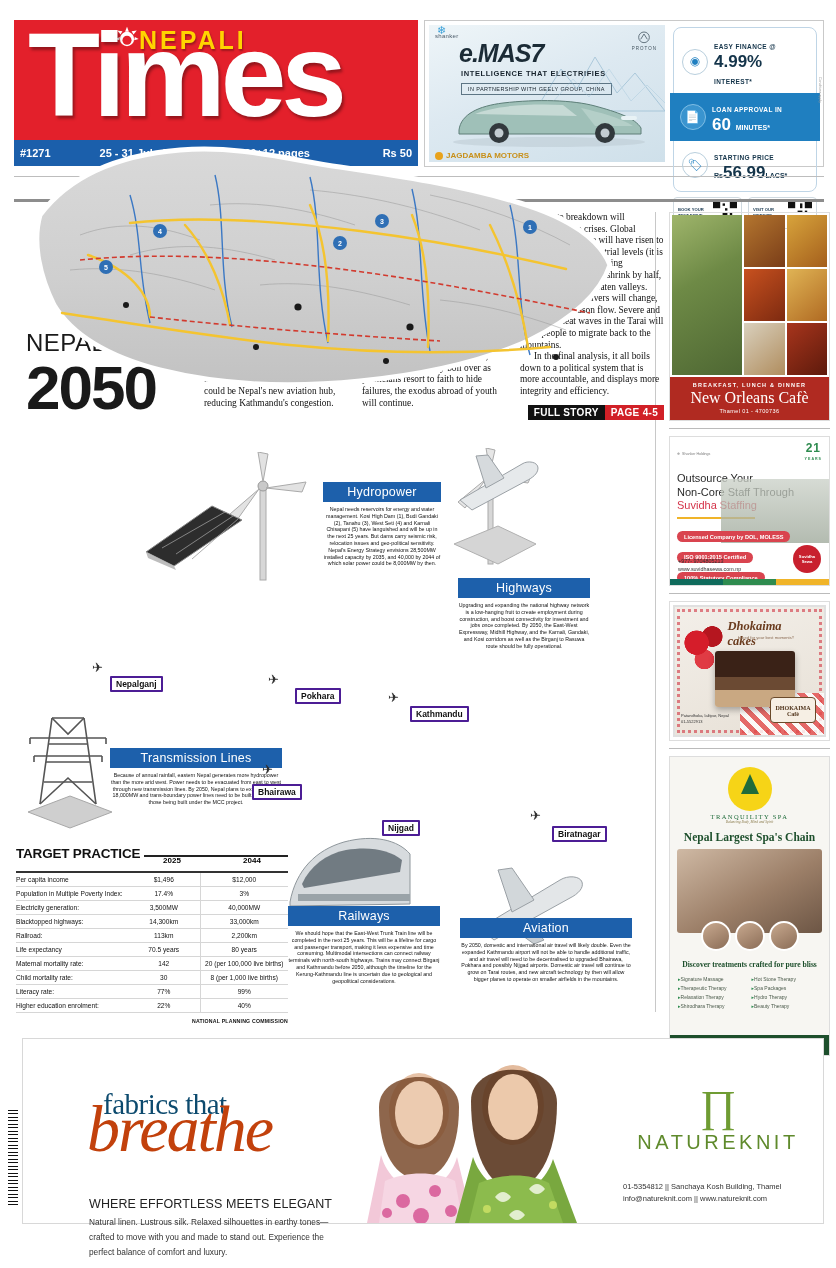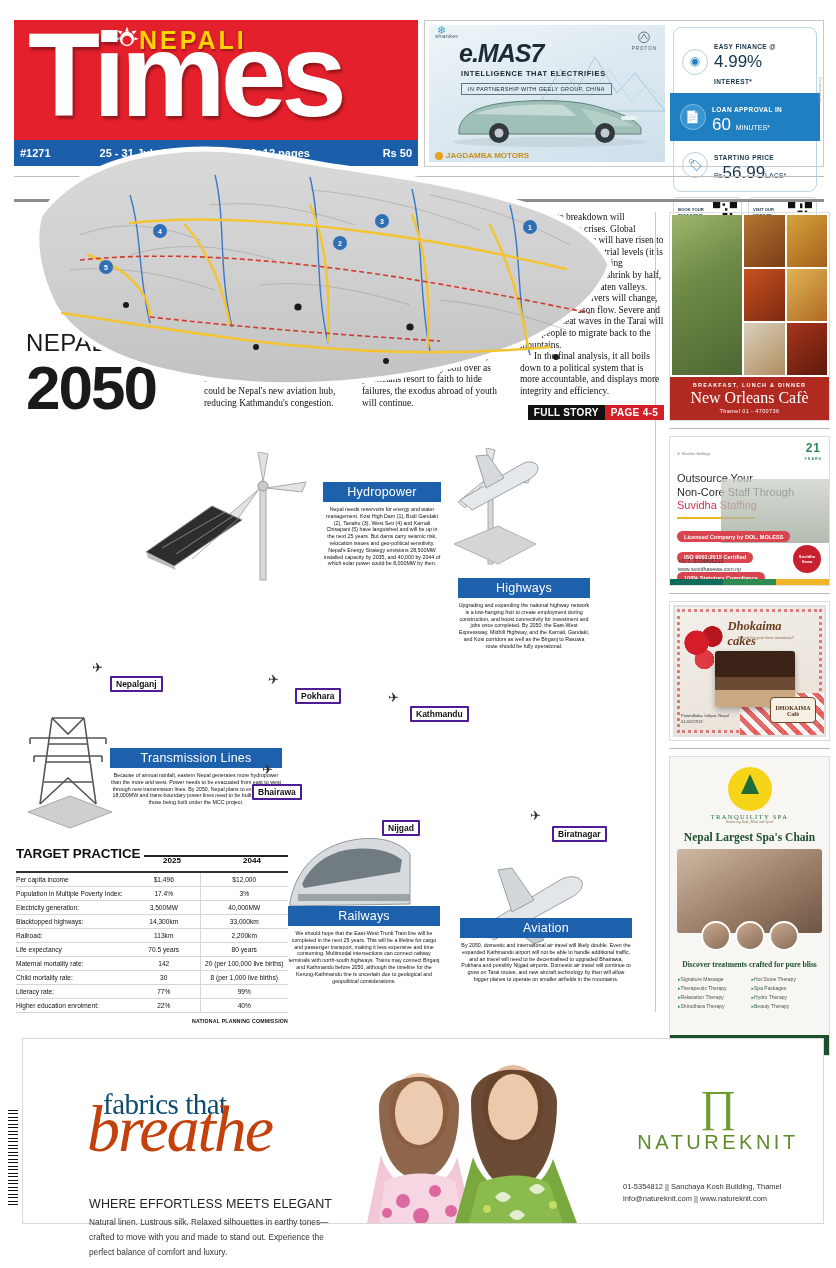--- a/index.html
+++ b/index.html
@@ -62,21 +62,21 @@
       font-family:"Liberation Sans",sans-serif; font-weight:bold; font-size:8px; color:#c8901a;}
   .ta-jag-dot { width:8px;height:8px;border-radius:50%;background:#e8a21c; }
 
   .topad-right { flex:1; position:relative; padding:6px 6px 4px 8px; }
   .offer-box { border:1px solid #bfd5e6; border-radius:8px; padding:4px 6px; }
   .offer-row { display:flex; align-items:center; gap:6px; padding:3px 2px; }
   .offer-ic { width:26px;height:26px;border-radius:50%;border:1px solid #b9cfdd;
       display:flex;align-items:center;justify-content:center;font-size:12px;color:#1f7fc0;flex:none;}
   .offer-txt { font-family:"Liberation Sans",sans-serif; color:#14344a; }
   .offer-lbl { font-size:6.5px; font-weight:bold; letter-spacing:.4px; }
-  .offer-big { font-size:17px; font-weight:normal; line-height:17px; }
+  .offer-big { font-size:17px; font-weight:bold; line-height:17px; }
   .offer-big small { font-size:7px; }
   .offer-mid { background:#1f7fc0; color:#fff; margin:2px -10px; padding:5px 10px;
       position:relative; }
   .offer-mid .offer-ic { background:#3a94cf; border-color:#7fbde4; color:#fff; }
   .offer-mid .offer-txt { color:#fff; }
   .qr-row { display:flex; gap:6px; margin-top:5px; }
   .qr-card { flex:1; border:1px solid #cfd9e0; border-radius:4px; display:flex;
       align-items:center; gap:4px; padding:3px 4px; }
   .qr-lbl { font-family:"Liberation Sans",sans-serif; font-size:4.2px; font-weight:bold;
       color:#1b3a52; line-height:6px; }

